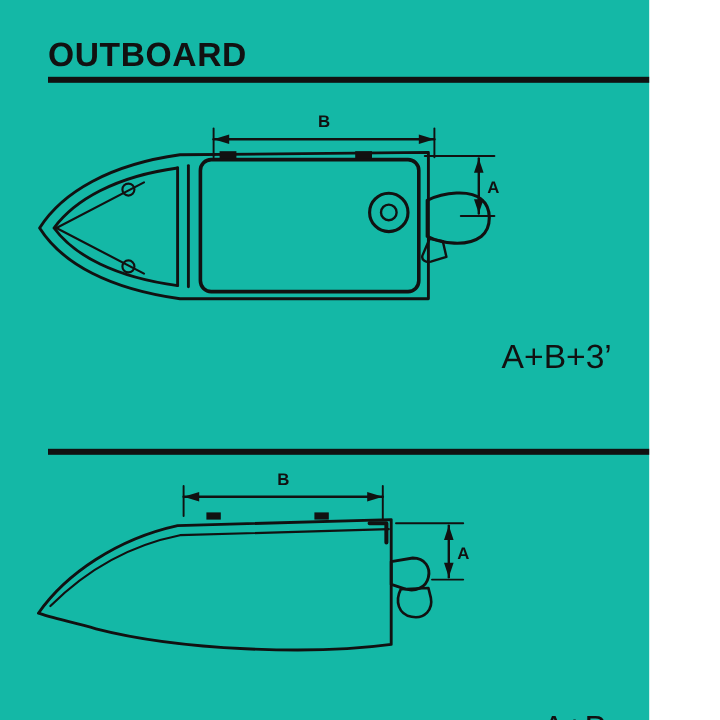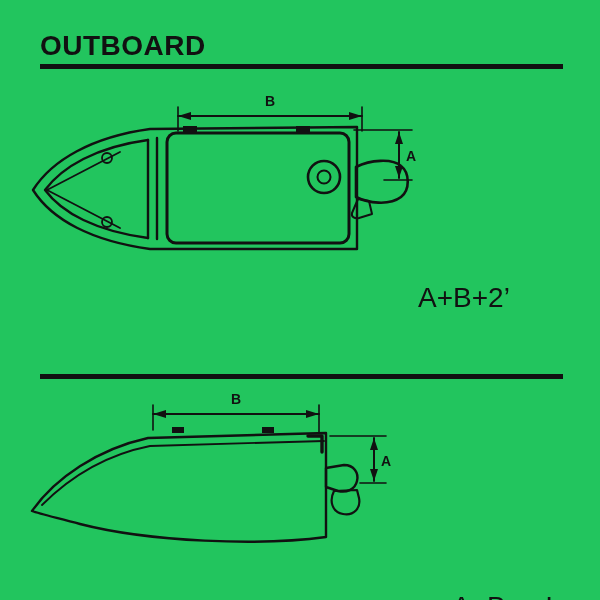--- a/index.html
+++ b/index.html
@@ -1,17 +1,17 @@
 <!DOCTYPE html>
 <html><head>
 <meta charset="utf-8">
 <style>
   html,body{margin:0;padding:0}
   body{width:600px;height:600px;background:#ffffff;font-family:"Liberation Sans",sans-serif;color:#111111}
-  .page{position:relative;width:600px;height:600px;background:#22c55e;overflow:hidden}
+  .page{position:relative;width:541px;height:600px;background:#14b8a6;overflow:hidden}
   .title{position:absolute;left:40px;font-weight:bold;font-size:28px;letter-spacing:.5px;color:#111111;white-space:nowrap}
   .rule{position:absolute;left:40px;width:523px;height:5px;background:#111111}
   .draw{position:absolute;left:0}
   .formula{position:absolute;font-size:28px;line-height:37px;color:#111111;white-space:pre}
   .dim-label{font-family:"Liberation Sans",sans-serif;font-weight:bold;font-size:14px;fill:#111111}
   .ink{stroke:#111111;fill:none;stroke-linecap:round;stroke-linejoin:round}
 </style>
 </head>
 <body>
 
@@ -61,21 +61,21 @@
       <line class="ink" stroke-width="1.6" x1="354" y1="130" x2="412" y2="130"></line>
       <line class="ink" stroke-width="1.6" x1="384" y1="180" x2="412" y2="180"></line>
       <line class="ink" stroke-width="2" x1="399" y1="132" x2="399" y2="178"></line>
       <path d="M 399 132 L 395 144 L 403 144 Z" fill="#111111"></path>
       <path d="M 399 178 L 395 166 L 403 166 Z" fill="#111111"></path>
       <text class="dim-label" x="406" y="161" text-anchor="start">A</text>
     </g>
   </svg>
 
   <div class="formula" style="left:418px;top:205px">
-    <div>A+B+2’</div>
+    <div>A+B+3’</div>
   </div>
 
   <div class="rule" style="top:374px"></div>
 
   <svg class="draw" style="top:388px" width="600" height="180" viewBox="0 388 600 180">
 
     <g class="ink" stroke-width="2.4">
 
       <path d="M 32 511 C 55 478, 98 449, 148 438 L 326 433 L 326 537 C 260 546, 150 542, 80 524 C 58 518, 40 514, 32 511 Z"></path>
 

